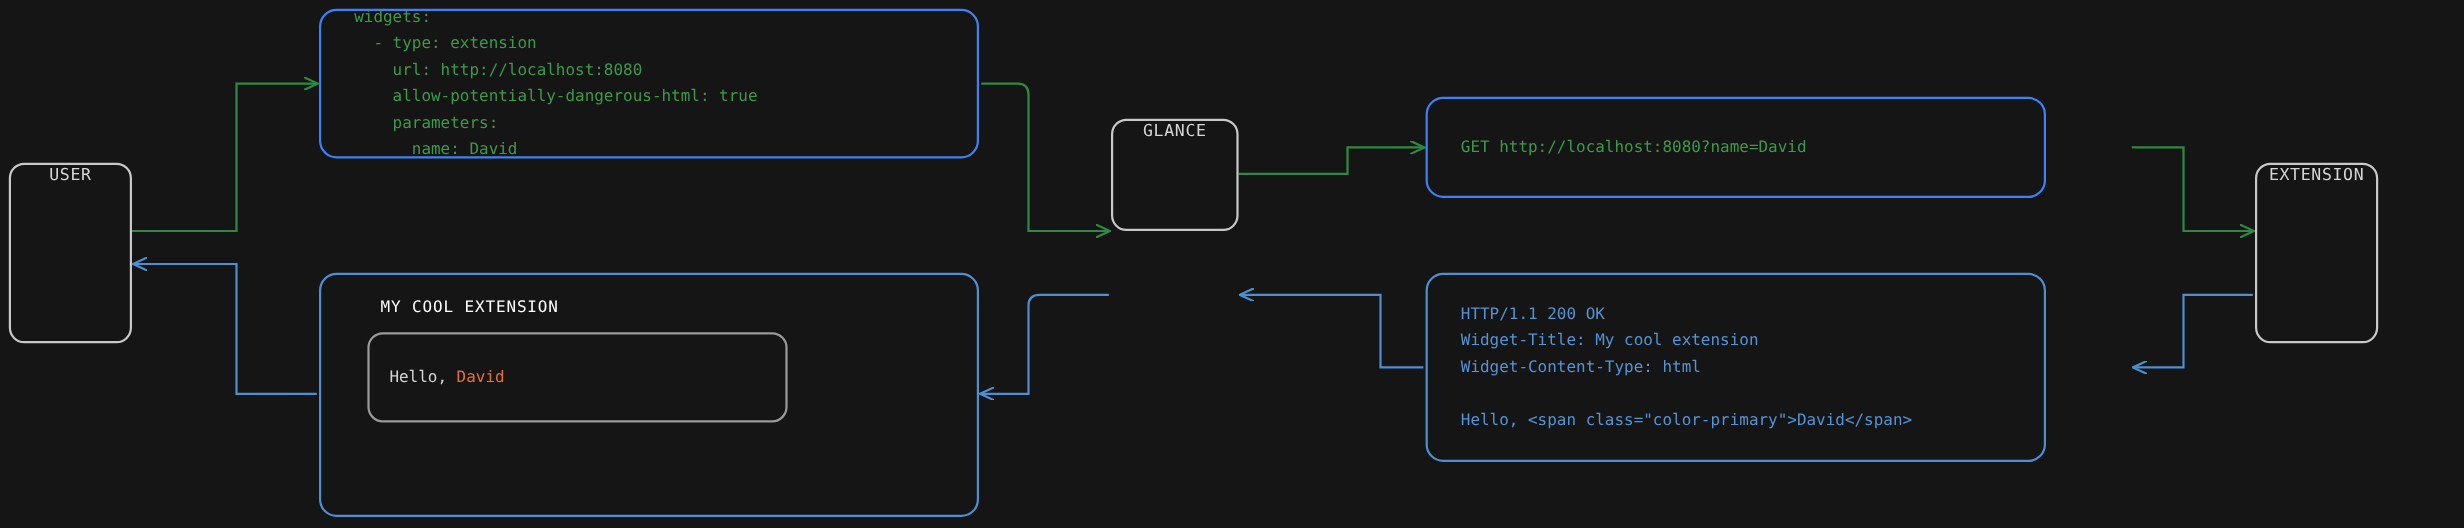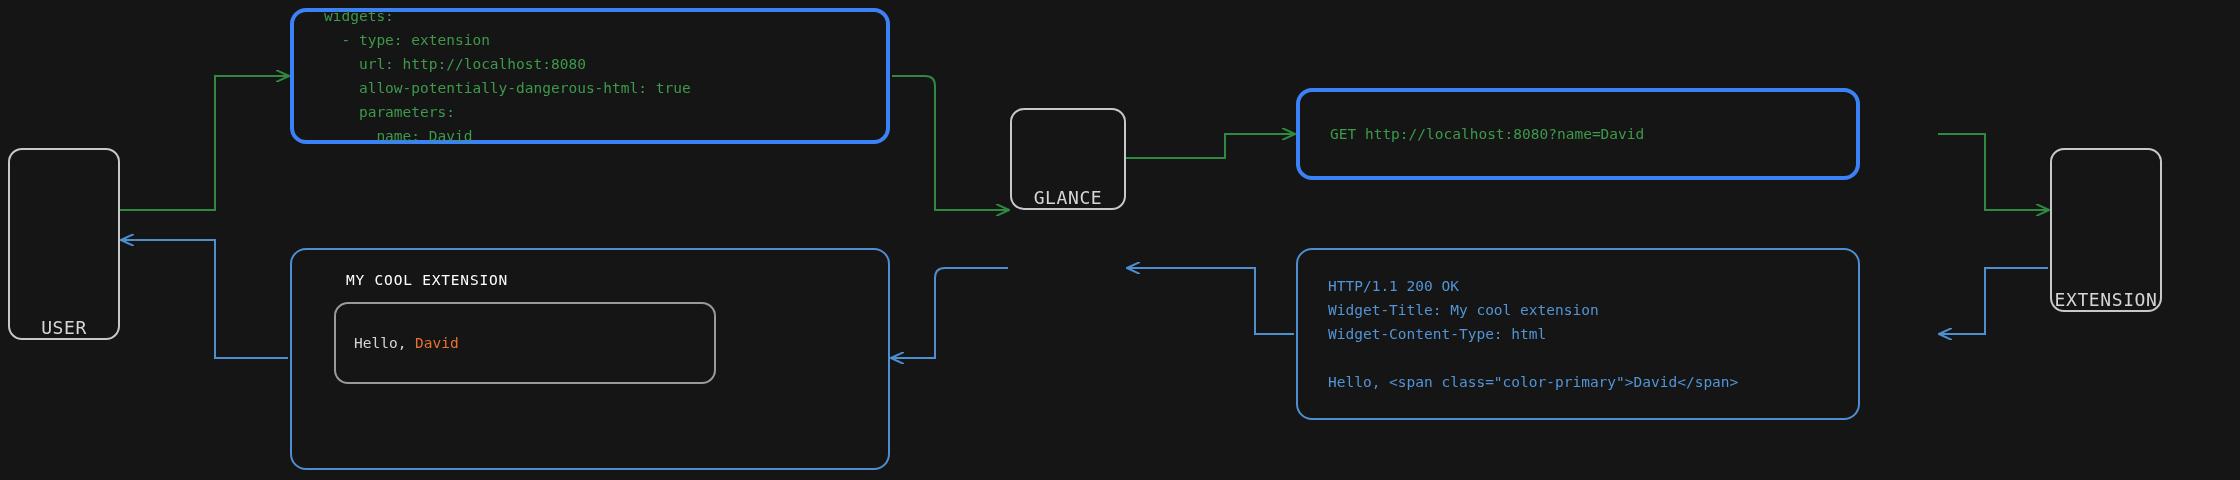--- a/index.html
+++ b/index.html
@@ -29,27 +29,27 @@
   }
 
   
   .node {
     position: absolute;
     box-sizing: border-box;
     border: 2px solid #c8c8c8;
     border-radius: 14px;
     background: #151515;
     display: flex;
-    align-items: flex-end;
+    align-items: flex-start;
     justify-content: center;
     color: #d6d6d6;
-    font-size: 18px;
+    font-size: 15px;
     letter-spacing: 0.6px;
   }
-  #node-user   { left: 8px;   top: 148px; width: 112px; height: 192px; }
+  #node-user   { left: 8px;   top: 148px; width: 112px; height: 164px; }
   #node-glance { left: 1010px; top: 108px; width: 116px; height: 102px; }
   #node-extension { left: 2050px; top: 148px; width: 112px; height: 164px; }
 
   
   .msgbox {
     position: absolute;
     box-sizing: border-box;
     border-radius: 16px;
     background: #151515;
     display: flex;
@@ -57,21 +57,21 @@
     justify-content: center;
   }
   .msgbox pre {
     margin: 0;
     padding: 0 0 0 30px;
     font-family: "DejaVu Sans Mono", "Liberation Mono", monospace;
     font-size: 14.5px;
     line-height: 24px;
     white-space: pre;
   }
-  .green-box { border: 4px solid #3b82f6; }
+  .green-box { border: 2px solid #3b82f6; }
   .green-box pre { color: #3c9a4a; }
   .blue-box  { border: 2px solid #4d8fd0; }
   .blue-box pre { color: #5294d6; }
 
   #box-config   { left: 290px;  top: 8px;   width: 600px;  height: 136px; }
   #box-request  { left: 1296px; top: 88px;  width: 564px;  height: 92px; }
   #box-response { left: 1296px; top: 248px; width: 564px;  height: 172px; }
 
   
   #box-widget {

